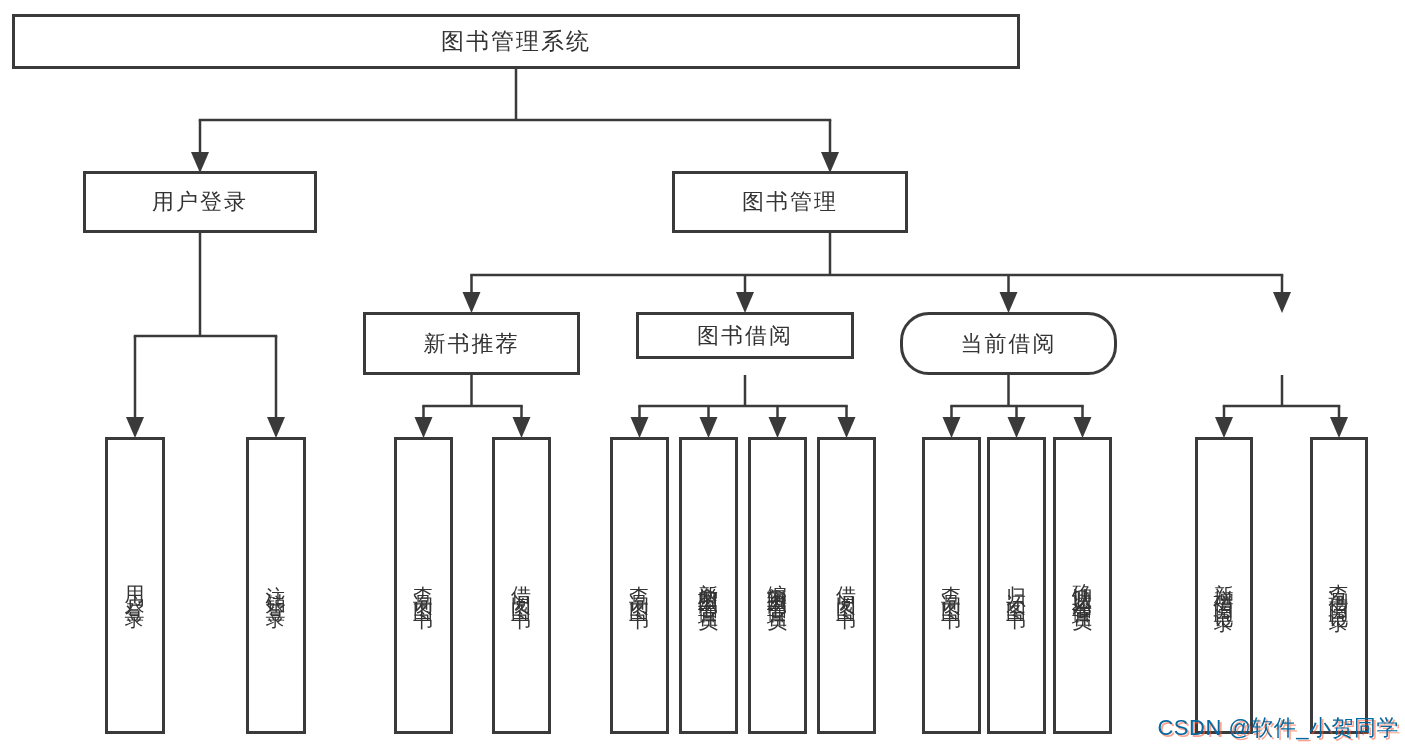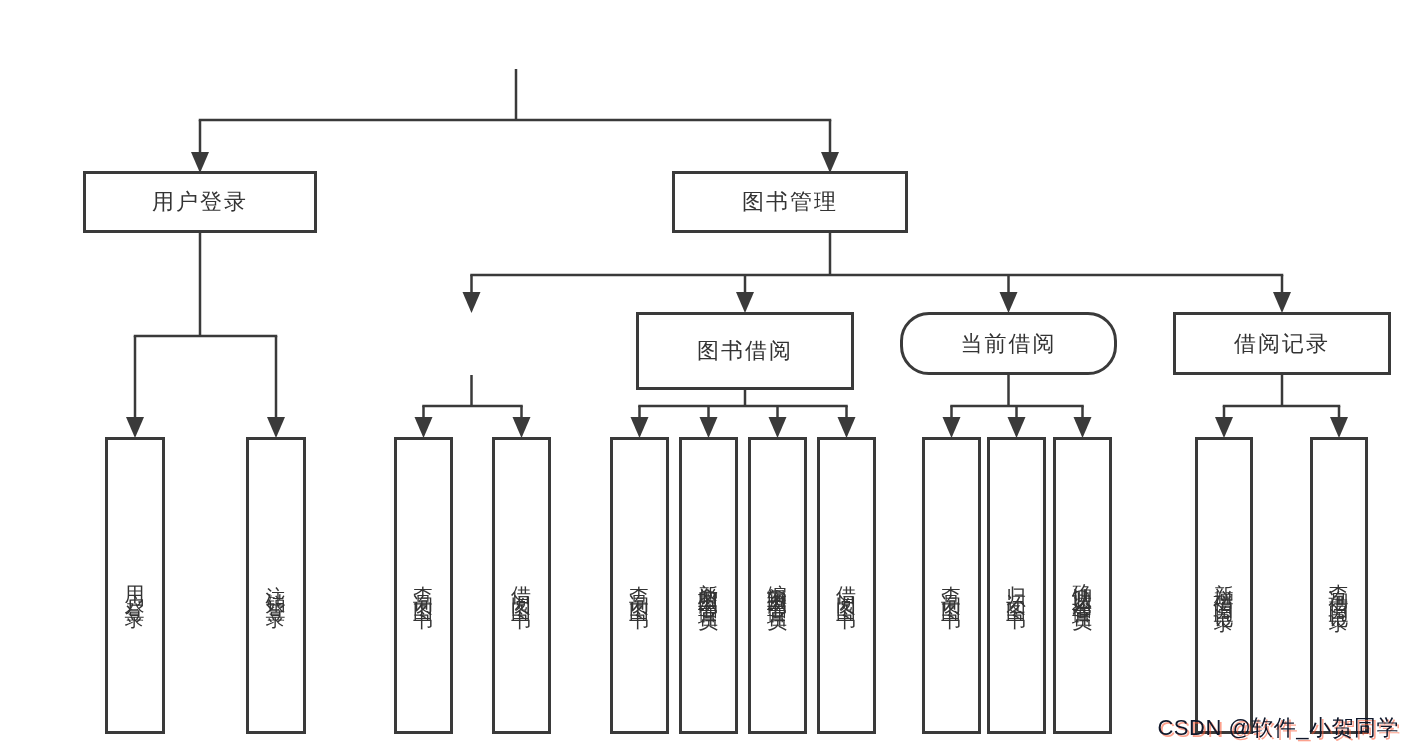--- a/index.html
+++ b/index.html
@@ -43,21 +43,21 @@
     white-space: nowrap;
   }
   .leaf { z-index: 2; }
   .watermark {
     position: absolute;
     right: 6px;
     bottom: 4px;
     z-index: 5;
     font-size: 22px;
     letter-spacing: 0.5px;
-    color: #0f172a;
+    color: #0369a1;
     text-shadow: 2px 2px 0 rgba(252, 85, 49, 0.55);
     white-space: nowrap;
   }
 </style>
 </head>
 <body>
 
 <div class="canvas">
 
   <svg id="wires" xmlns="http://www.w3.org/2000/svg">
@@ -108,36 +108,39 @@
       <line x1="1082.5" y1="406" x2="1082.5" y2="418" stroke="#3a3a3a" stroke-width="2.5"></line>
       <polygon points="1073.5,417 1091.5,417 1082.5,438" fill="#3a3a3a"></polygon>
       <line x1="1282" y1="375" x2="1282" y2="406" stroke="#3a3a3a" stroke-width="2.5"></line>
       <line x1="1222.75" y1="406" x2="1340.25" y2="406" stroke="#3a3a3a" stroke-width="2.5"></line>
       <line x1="1224" y1="406" x2="1224" y2="418" stroke="#3a3a3a" stroke-width="2.5"></line>
       <polygon points="1215,417 1233,417 1224,438" fill="#3a3a3a"></polygon>
       <line x1="1339" y1="406" x2="1339" y2="418" stroke="#3a3a3a" stroke-width="2.5"></line>
       <polygon points="1330,417 1348,417 1339,438" fill="#3a3a3a"></polygon>
     </svg>
 
+  <div class="node root" style="left:12px; top:14px; width:1008px; height:55px;">
+    <span class="hlabel">图书管理系统</span>
+  </div>
 
   <div class="node" style="left:83px; top:171px; width:234px; height:62px;">
     <span class="hlabel">用户登录</span>
   </div>
   <div class="node" style="left:672px; top:171px; width:236px; height:62px;">
     <span class="hlabel">图书管理</span>
   </div>
 
-  <div class="node" style="left:636px; top:312px; width:218px; height:78px;">
+  <div class="node" style="left:363px; top:312px; width:217px; height:63px;">
+    <span class="hlabel">新书推荐</span>
+  </div>
+  <div class="node" style="left:636px; top:312px; width:218px; height:47px;">
     <span class="hlabel">图书借阅</span>
   </div>
   <div class="node" style="left:900px; top:312px; width:217px; height:63px;border-radius:29px;">
     <span class="hlabel">当前借阅</span>
-  </div>
-  <div class="node" style="left:1173px; top:312px; width:218px; height:63px;">
-    <span class="hlabel">借阅记录</span>
   </div>
 
   <div class="node leaf" style="left:105px; top:437px; width:60px; height:297px;">
     <span class="vlabel">用户登录</span>
   </div>
   <div class="node leaf" style="left:246px; top:437px; width:60px; height:297px;">
     <span class="vlabel">注销登录</span>
   </div>
 
   <div class="node leaf" style="left:394px; top:437px; width:59px; height:297px;">

